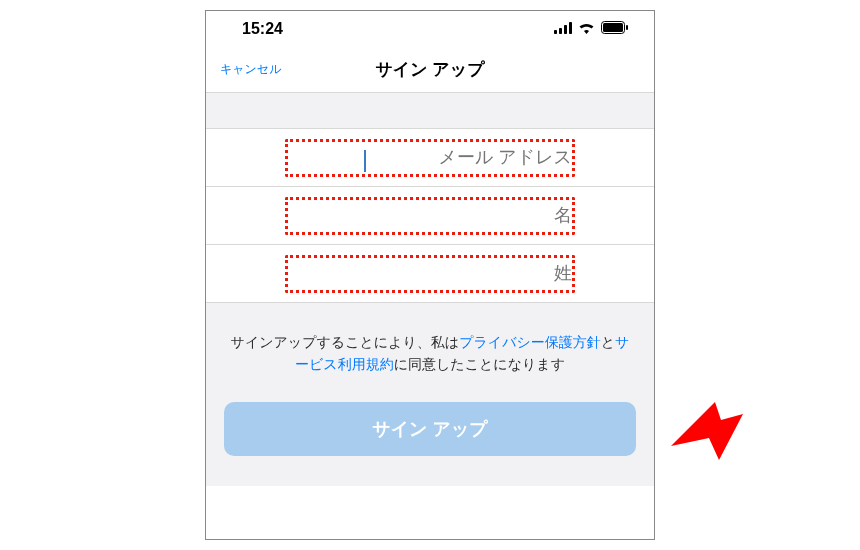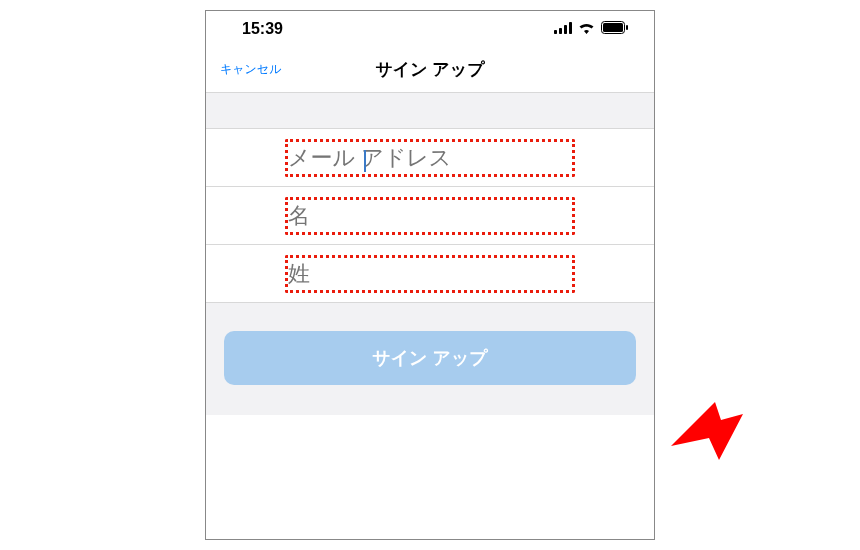--- a/index.html
+++ b/index.html
@@ -80,22 +80,22 @@
       height: 38px;
       border: 3px dotted #ea1c0c;
       border-radius: 2px;
       display: flex;
       align-items: center;
       justify-content: center;
       position: relative;
     }
     .input-placeholder {
       color: #b8b8b8;
-      font-size: 22px;
-      text-align: left;
+      font-size: 18px;
+      text-align: right;
       width: 100%;
       border: none;
       outline: none;
       background: transparent;
     }
     .cursor-line {
       position: absolute;
       left: 76px;
       top: 8px;
       width: 2px;
@@ -135,21 +135,21 @@
       top: 390px;
       pointer-events: none;
     }
   </style>
 </head>
 <body>
 
 <div class="phone-frame">
 
   <div class="status-bar">
-    <span>15:39</span>
+    <span>15:24</span>
     <div class="status-icons">
       <span class="signal-icon">
         <svg width="18" height="12" viewBox="0 0 18 12">
             <rect x="0" y="8" width="3" height="4" rx="0.8" fill="#000"></rect>
             <rect x="5" y="6" width="3" height="6" rx="0.8" fill="#000"></rect>
             <rect x="10" y="3" width="3" height="9" rx="0.8" fill="#000"></rect>
             <rect x="15" y="0" width="3" height="12" rx="0.8" fill="#000"></rect>
           </svg>
       </span>
       <span class="wifi-icon">
@@ -187,20 +187,23 @@
       </div>
     </div>
     <div class="form-row">
       <div class="dotted-box">
         <input class="input-placeholder" placeholder="姓" style="">
       </div>
     </div>
   </div>
 
   <div class="below-form">
+    <p class="agreement-text">
+      <span>サインアップすることにより、私は</span><a>プライバシー保護方針</a><span>と</span><a>サービス利用規約</a><span>に同意したことになります</span>
+    </p>
     <button class="signup-button">サイン アップ</button>
   </div>
 
 </div>
 
 <svg class="red-arrow" width="80" height="80" viewBox="0 0 80 80">
   <polygon points="6,56 50,12 56,30 78,24 54,70 44,48" fill="#ff0000"></polygon>
 </svg>
 
 </body></html>

